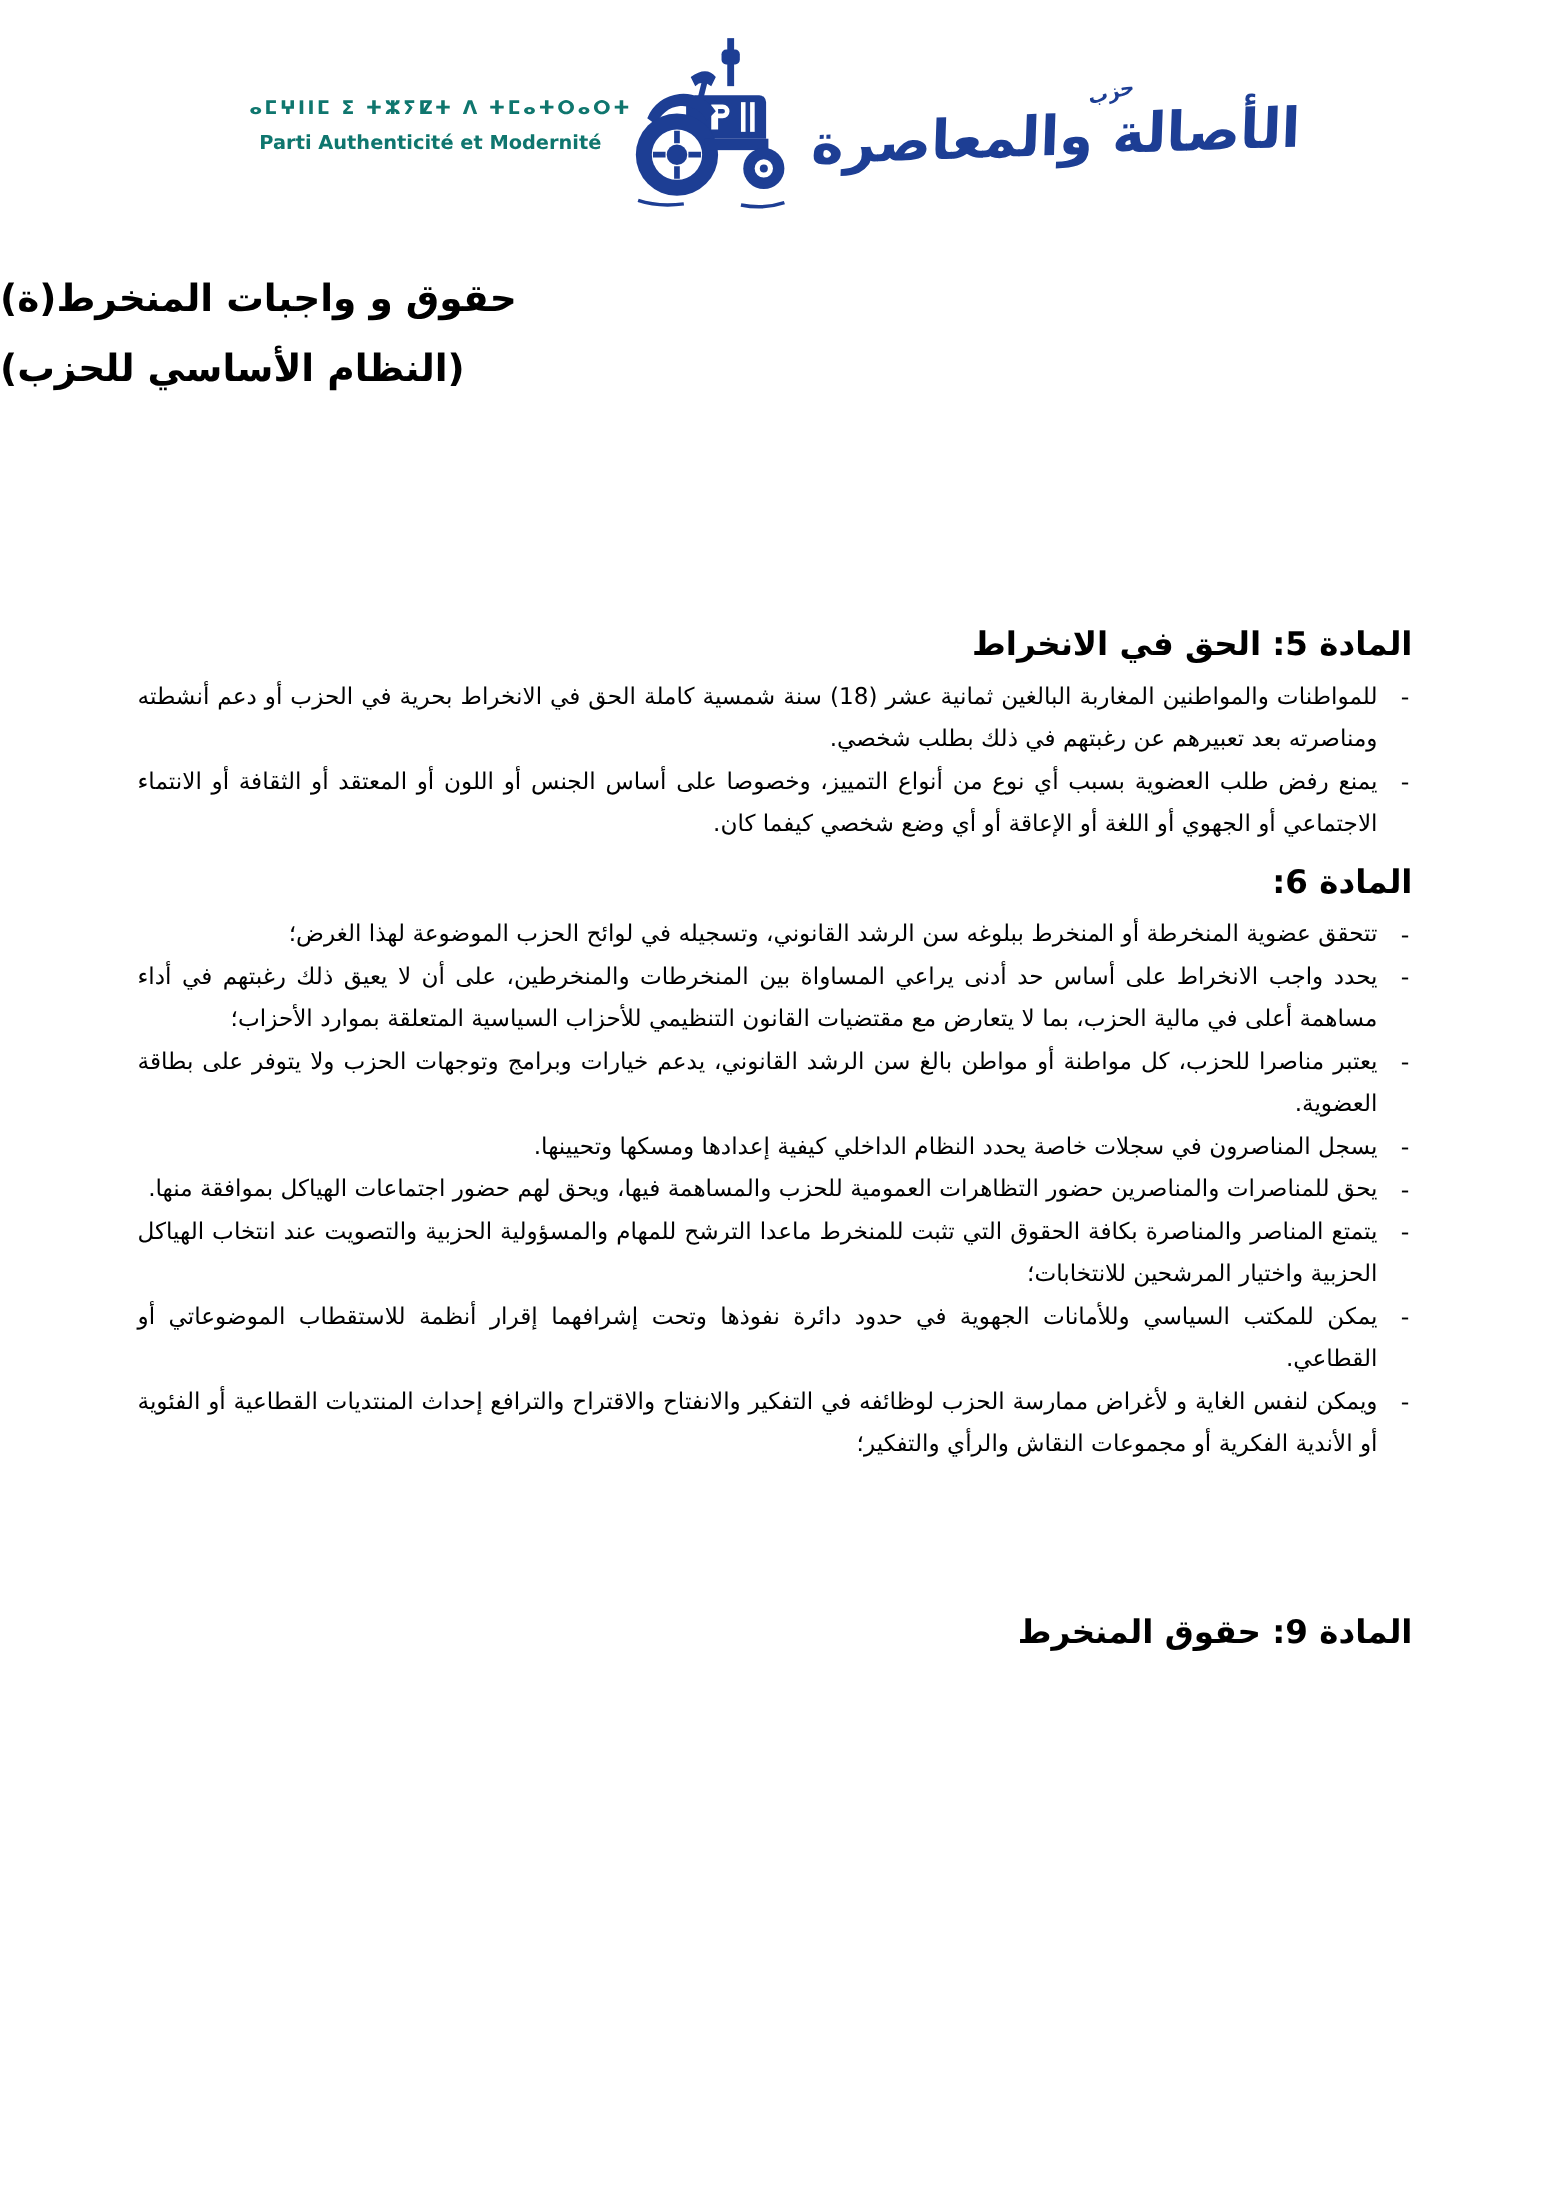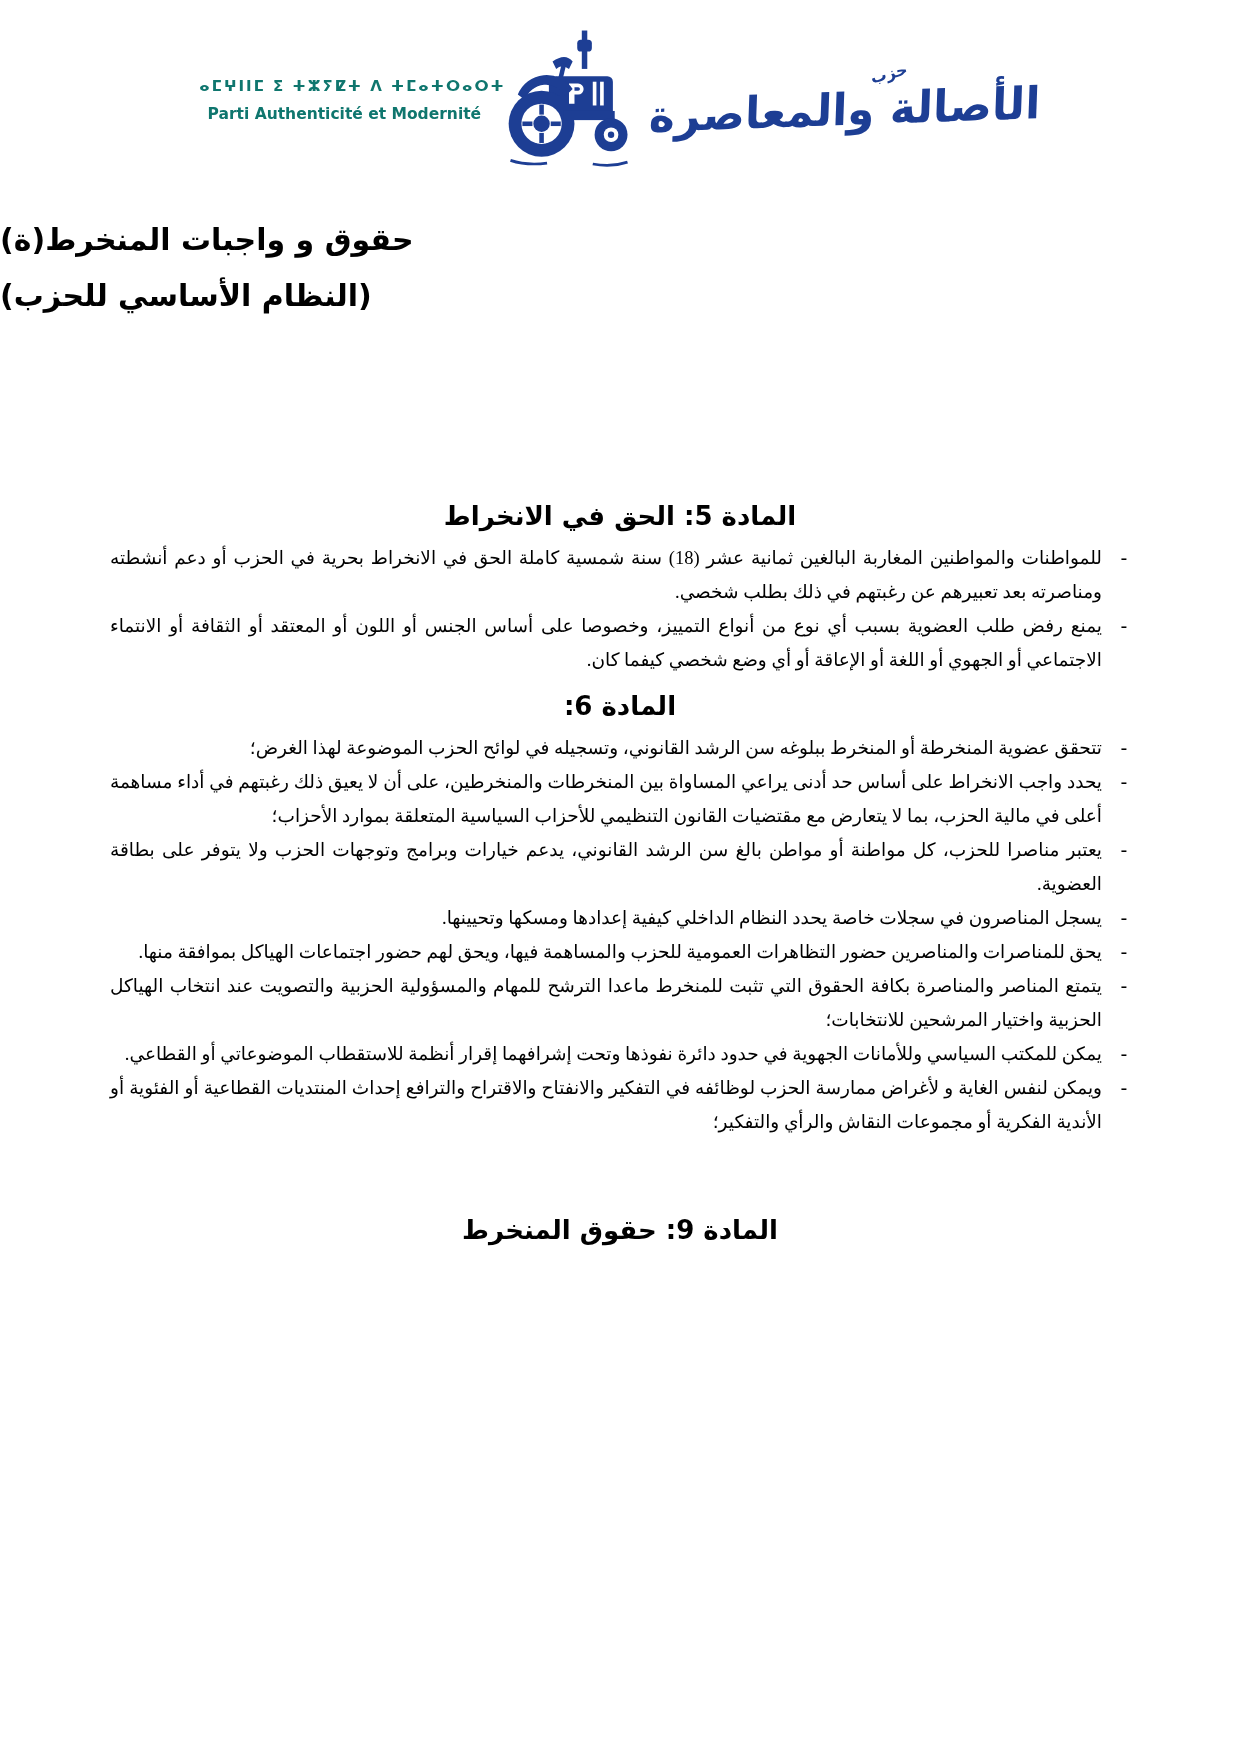--- a/index.html
+++ b/index.html
@@ -36,33 +36,33 @@
   }
   
   .doc-title {
     margin-top:38px;
     text-align:left; direction:rtl;
     font-weight:bold; font-size:30px; line-height:1.85;
   }
   
   .content { padding:0 110px; direction:rtl; }
   .art {
-    text-align:center; font-weight:bold; font-size:26px;
+    text-align:right; font-weight:bold; font-size:26px;
     margin:14px 0 10px 0; direction:rtl;
   }
   .art.first { margin-top:178px; }
-  .art.last  { margin-top:76px; }
+  .art.last  { margin-top:118px; }
   .bullet { display:flex; gap:16px; direction:rtl; }
   .dash {
     flex:0 0 12px; font-size:19px; line-height:34px;
     font-weight:normal; text-align:center;
   }
   .btxt {
     flex:1; font-size:18.5px; line-height:34px;
-    text-align:justify; text-justify:inter-word;font-family:Liberation Serif, serif;
+    text-align:justify; text-justify:inter-word;
   }
 </style>
 </head>
 <body>
 
 <div class="page">
 
   <div class="header">
     <div class="header-left">
       <div class="tifinagh">ⴰⵎⵖⵏⵏⵎ ⵉ ⵜⵣⵢⵇⵜ ⴷ ⵜⵎⴰⵜⵔⴰⵔⵜ</div>

